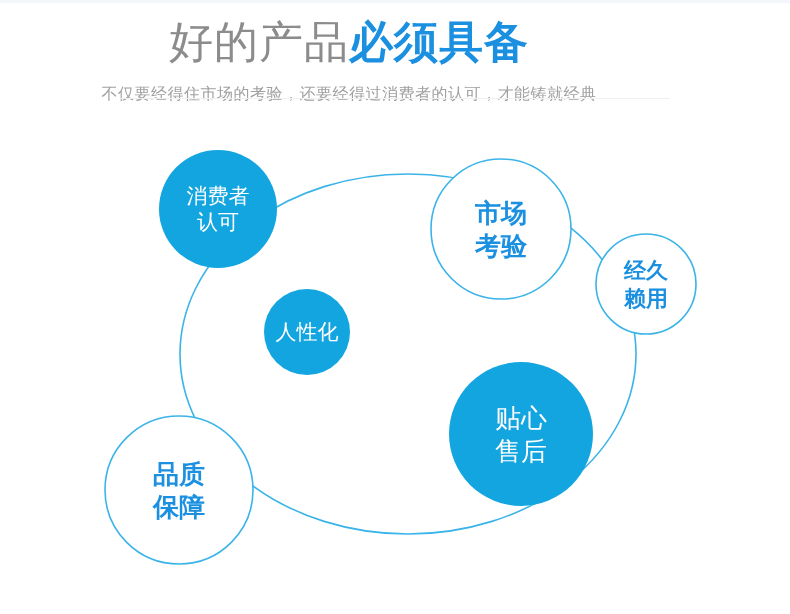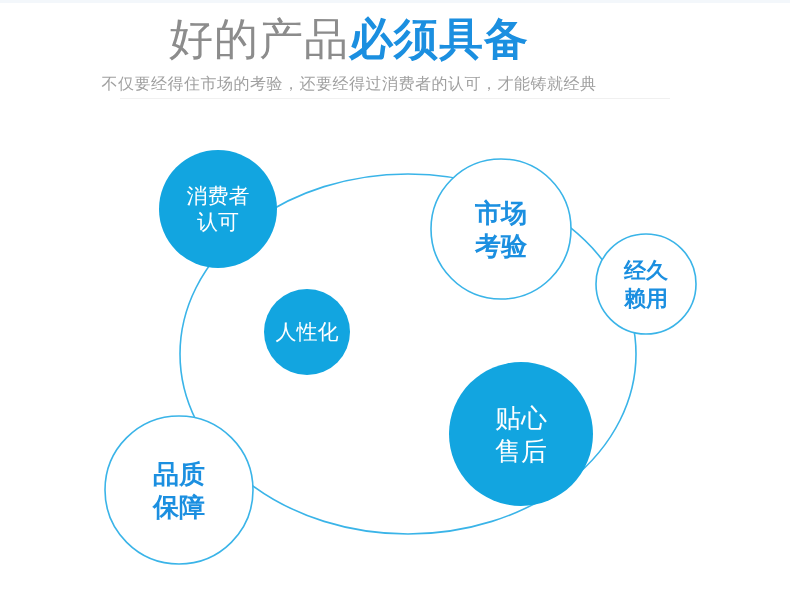--- a/index.html
+++ b/index.html
@@ -20,41 +20,40 @@
     position: absolute; left: 0; top: 0;
     width: 790px; height: 3px;
     background: #f3f7fb;
   }
 
   
   #header {
     position: absolute; left: 0; top: 3px;
     width: 698px; height: 93px;
     text-align: center;
-    font-family: Liberation Mono, monospace;
   }
   #title {
     margin: 0;
     padding-top: 13px;
     font-size: 44px;
     line-height: 52px;
     font-weight: 700;
     letter-spacing: 1px;
     white-space: nowrap;
   }
   #title .part-gray {
     color: #8c8c8c;
     font-weight: 400;
   }
   #title .part-blue {
     color: #1b8fe0;
     font-weight: 700;
   }
   #subtitle {
-    margin: 0;
+    margin: 9px;
     padding-top: 6px;
     font-size: 16px;
     line-height: 22px;
     color: #a0a0a0;
     font-weight: 400;
     letter-spacing: 0.5px;
     white-space: nowrap;
   }
   #header-divider {
     position: absolute;

